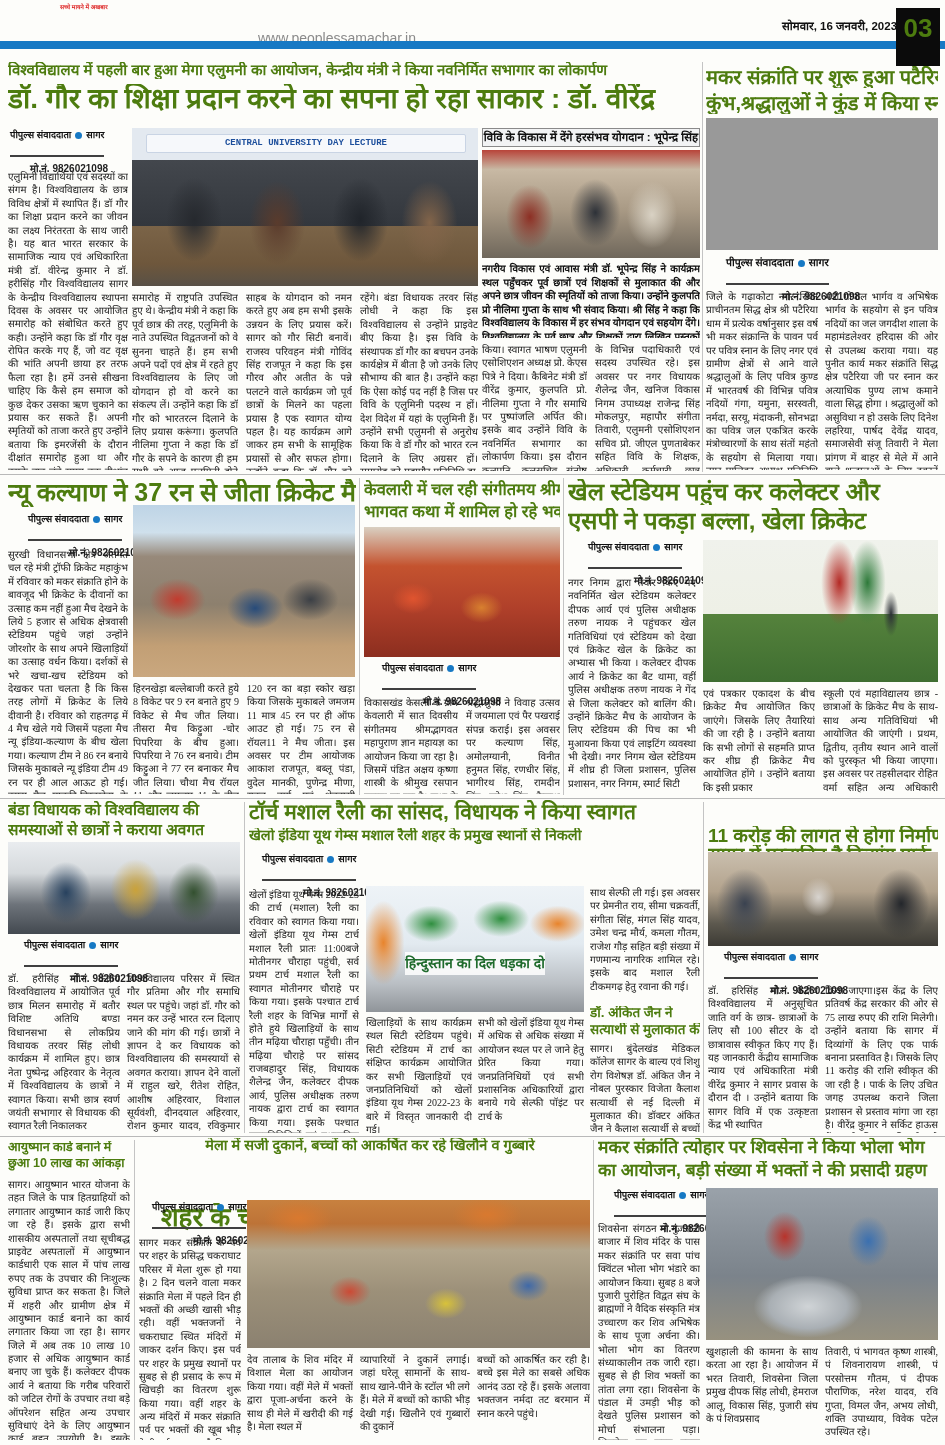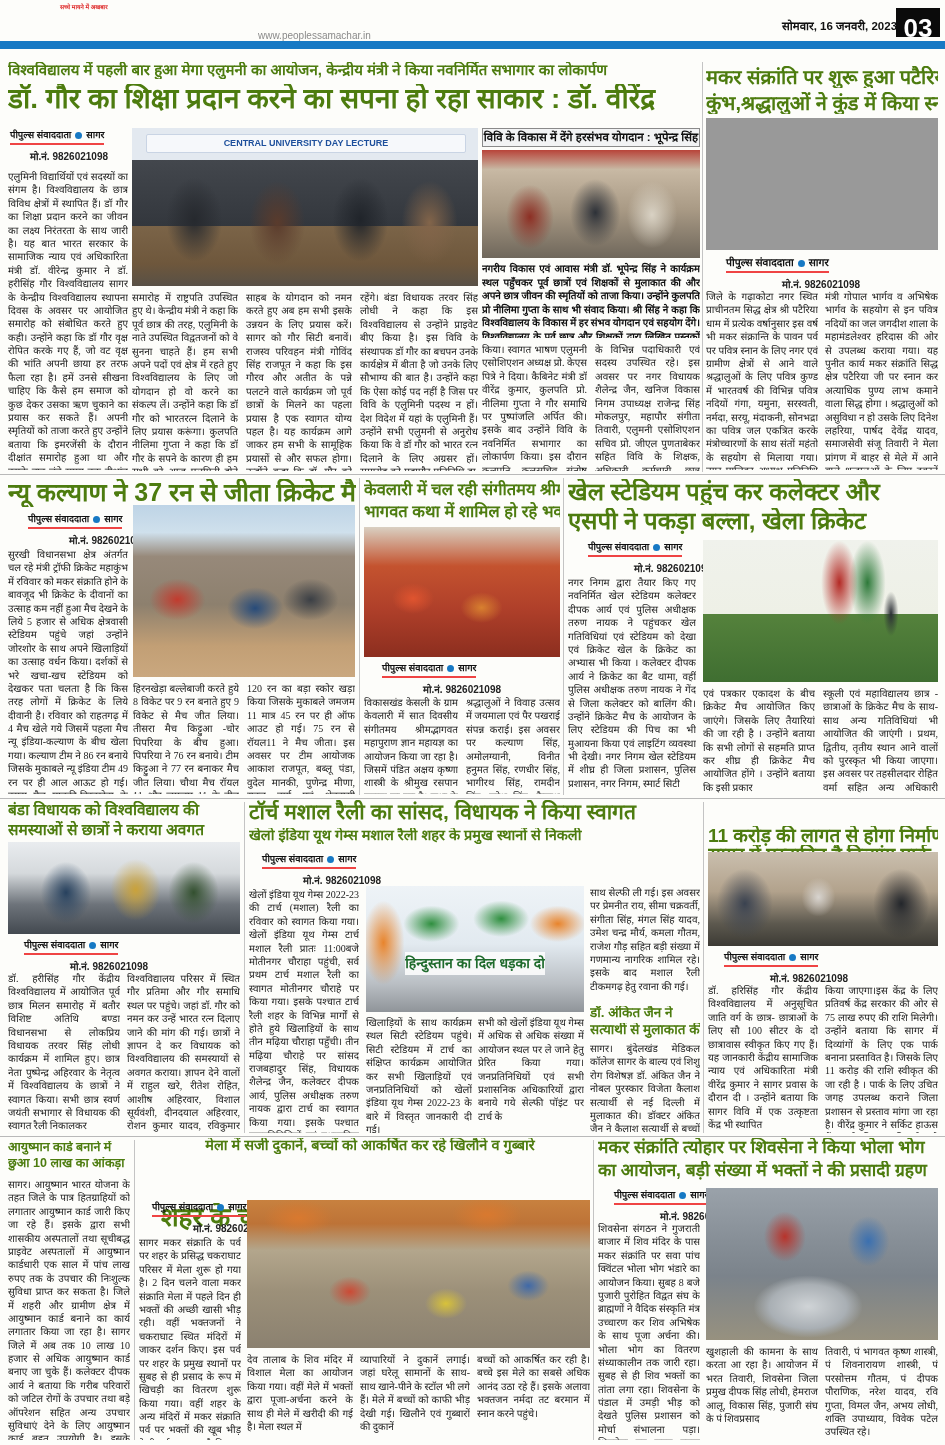--- a/index.html
+++ b/index.html
@@ -2,29 +2,29 @@
 <html lang="hi"><head>
 <meta charset="utf-8">
 <style>
   html,body{margin:0;padding:0;}
   body{width:945px;height:1445px;position:relative;background:#fdfdfa;font-family:"Liberation Sans",sans-serif;overflow:hidden;}
   .abs{position:absolute;box-sizing:border-box;}
   .hl{font-family:"Liberation Sans",sans-serif;font-weight:800;color:#4d7c0f;line-height:1.1;letter-spacing:0;}
   .nowrap{white-space:nowrap;overflow:hidden;}
   .bt{font-family:"Liberation Serif",serif;font-size:10px;line-height:1.34;text-align:justify;color:#1b1b1b;overflow:hidden;}
   .cap{font-family:"Liberation Serif",serif;font-size:10px;line-height:1.35;text-align:justify;color:#111;font-weight:600;overflow:hidden;}
-  .bybox{border-bottom:2px solid #ef4444;padding-bottom:2px;width:max-content;max-width:100%;}
+  .bybox{border-bottom:2px solid #404040;padding-bottom:14px;width:max-content;max-width:100%;}
   .byline{font-size:10.5px;font-weight:700;color:#111;white-space:nowrap;}
   .bdot{display:inline-block;width:7px;height:7px;border-radius:50%;background:#1779c4;margin:0 4px 0 4px;vertical-align:middle;}
   .phone{font-size:10px;font-weight:700;color:#222;margin-top:4px;text-align:center;}
   .photo{overflow:hidden;background:#999;}
   .rule-h{background:#b9b9b9;height:1px;}
   .rule-v{background:#c4c4c4;width:1px;}
   .strip{background:#f2f3f4;border:1px solid #8a8a8a;font-weight:800;font-size:11.5px;color:#101010;text-align:center;line-height:1.5;white-space:nowrap;overflow:hidden;}
-  .banner{position:absolute;left:4%;top:4%;width:92%;background:#f6f8fb;color:#1d4f9c;font-weight:700;font-size:9px;text-align:center;line-height:1.8;border-radius:2px;white-space:nowrap;overflow:hidden;border:1px solid #c9d4e4;}
+  .banner{position:absolute;left:4%;top:4%;width:92%;background:#f6f8fb;color:#1d4f9c;font-weight:700;font-size:9px;text-align:center;line-height:1.8;border-radius:2px;white-space:nowrap;overflow:hidden;border:1px solid #c9d4e4;font-family:Liberation Mono, monospace;}
   .flagbanner{position:absolute;left:18%;top:52%;width:64%;background:rgba(255,255,255,.85);color:#1f6b2d;font-weight:700;font-size:14px;text-align:center;line-height:1.7;white-space:nowrap;overflow:hidden;}
   
   .ph-stage{background:
     radial-gradient(40px 60px at 18% 58%,#26292e 0%,rgba(38,41,46,0) 70%),
     radial-gradient(40px 60px at 42% 60%,#5a3b2c 0%,rgba(90,59,44,0) 70%),
     radial-gradient(40px 60px at 66% 58%,#20242a 0%,rgba(32,36,42,0) 70%),
     radial-gradient(40px 60px at 86% 60%,#83654a 0%,rgba(131,101,74,0) 70%),
     linear-gradient(180deg,#e3e9f0 0%,#e3e9f0 20%,#43474d 20%,#33373d 62%,#7b6448 62%,#6e573c 86%,#585046 100%);}
   .ph-group{background:
     radial-gradient(34px 46px at 22% 62%,#8d2f24 0%,rgba(141,47,36,0) 70%),
@@ -78,25 +78,25 @@
     radial-gradient(70px 40px at 44% 78%,#d0d4d7 0%,#a9afb4 55%,rgba(169,175,180,0) 78%),
     radial-gradient(30px 36px at 34% 32%,#b8332b 0%,rgba(184,51,43,0) 70%),
     radial-gradient(30px 36px at 70% 35%,#3b70b0 0%,rgba(59,112,176,0) 70%),
     linear-gradient(180deg,#9aa2aa 0%,#878f97 34%,#7b838b 58%,#97917f 100%);}
 </style>
 </head>
 <body>
 
 <div class="abs" style="left:0;top:0;width:945px;height:52px;">
   <div class="abs" style="left:60px;top:3px;font-size:6px;color:#d22;font-weight:700;">सच्चे मायने में अखबार</div>
-  <div class="abs" style="left:258px;top:30px;font-size:10px;color:#8a8a8a;">www.peoplessamachar.in</div>
+  <div class="abs" style="left:258px;top:30px;font-size:14px;color:#8a8a8a;">www.peoplessamachar.in</div>
   <div class="abs" style="left:782px;top:18px;font-size:11.5px;font-weight:700;color:#111;white-space:nowrap;">सोमवार, 16 जनवरी, 2023</div>
 </div>
 <div class="abs" style="left:0;top:41px;width:945px;height:8px;background:#1779c4;"></div>
-<div class="abs" style="left:896px;top:8px;width:44px;height:29px;background:#0b0b0b;color:#ffffff;text-align:center;">
+<div class="abs" style="left:896px;top:8px;width:44px;height:58px;background:#0b0b0b;color:#4d7c0f;text-align:center;">
   <span style="font-size:26px;font-weight:800;line-height:41px;">03</span>
 </div>
 
 <div class="abs hl nowrap" style="left:8px;top:62px;width:692px;font-size:15px;">विश्वविद्यालय में पहली बार हुआ मेगा एलुमनी का आयोजन, केन्द्रीय मंत्री ने किया नवनिर्मित सभागार का लोकार्पण</div>
 <div class="abs hl nowrap" style="left:8px;top:84px;width:692px;font-size:28px;">डॉ. गौर का शिक्षा प्रदान करने का सपना हो रहा साकार : डॉ. वीरेंद्र</div>
 
 <div class="abs" style="left:10px;top:128px;width:118px;">
   <div class="bybox">
     <div class="byline" style="font-size:9.5px;">
       <span>पीपुल्स संवाददाता</span><span class="bdot"></span><span>सागर</span>

